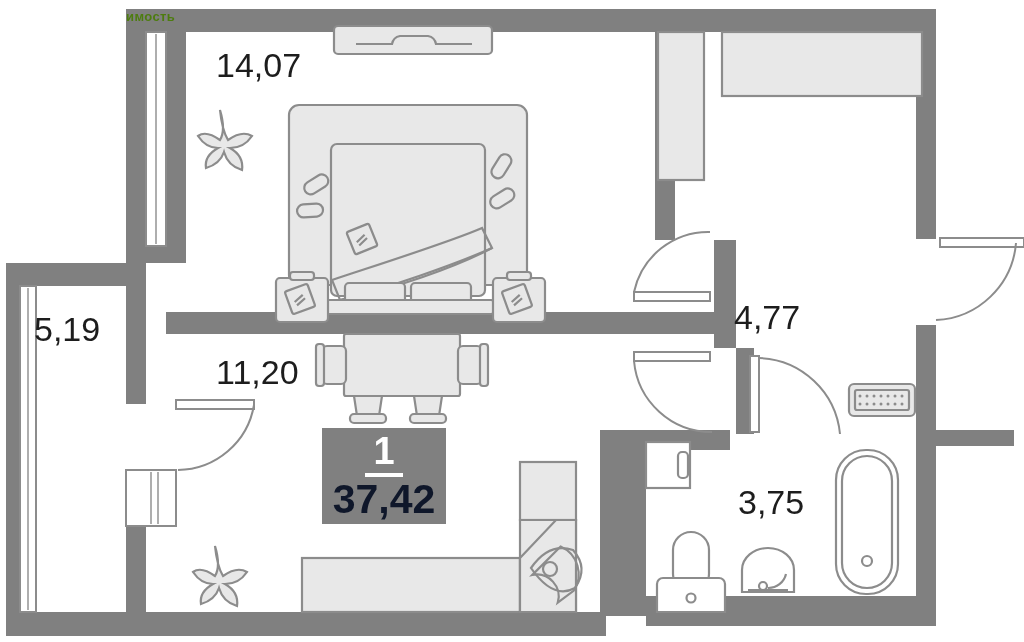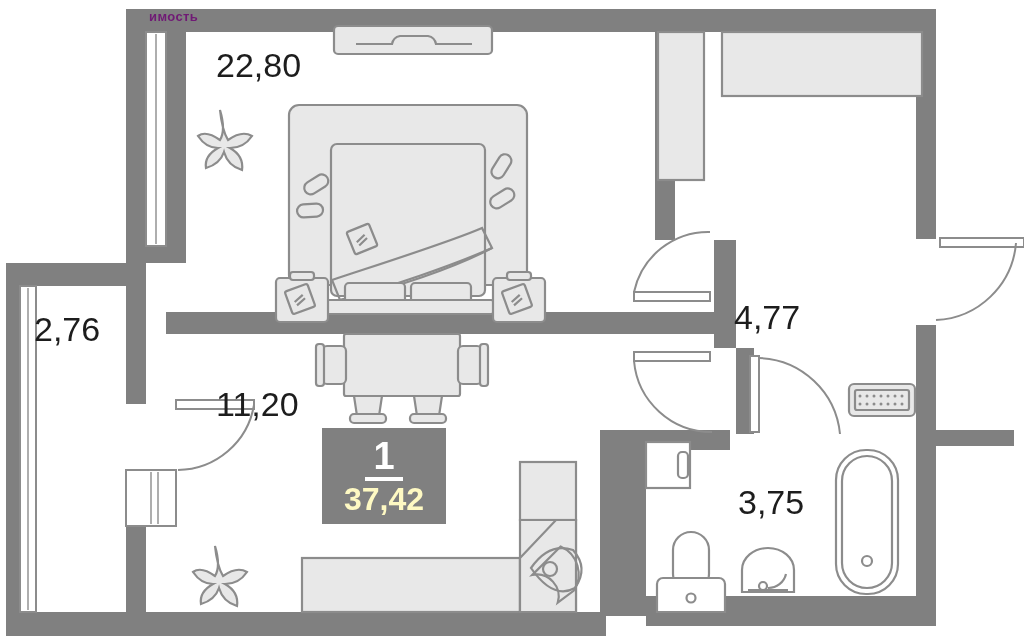--- a/index.html
+++ b/index.html
@@ -34,25 +34,24 @@
     line-height: 1;
     user-select: none;
   }
   #watermark {
     position: absolute;
     left: 126px;
     top: 9px;
     font-family: "Liberation Sans", sans-serif;
     font-size: 13px;
     font-weight: bold;
-    color: #701a75;
+    color: #4d7c0f;
     letter-spacing: 0.4px;
     white-space: nowrap;
     user-select: none;
-    padding-left: 23px;
   }
   #summary-badge {
     position: absolute;
     left: 322px;
     top: 428px;
     width: 124px;
     height: 96px;
     background: #808080;
     display: flex;
     flex-direction: column;
@@ -69,23 +68,23 @@
     margin-bottom: 1px;
   }
   #summary-rule {
     width: 38px;
     height: 4px;
     background: #ffffff;
     margin: 2px 0 3px 0;
   }
   #summary-area {
     font-family: "Liberation Sans", sans-serif;
-    font-size: 32px;
+    font-size: 41px;
     font-weight: bold;
-    color: #fef9c3;
+    color: #0f172a;
     line-height: 0.95;
     text-align: center;
   }
 </style>
 </head>
 <body>
 
 <div id="plan-root">
 
   <svg id="plan-svg" viewBox="0 0 1024 642">
@@ -327,25 +326,25 @@
       </g>
 
       <g>
         <rect class="leaf" x="176" y="400" width="78" height="9"></rect>
         <path class="arc" d="M254 405 A78 78 0 0 1 178 470"></path>
       </g>
     </g>
 
   </svg>
 
-  <div class="area-label" style="left:216px; top:48px;">22,80</div>
-
-  <div class="area-label" style="left:34px; top:312px;">2,76</div>
-
-  <div class="area-label" style="left:216px; top:355px;margin-top:32px;">11,20</div>
+  <div class="area-label" style="left:216px; top:48px;">14,07</div>
+
+  <div class="area-label" style="left:34px; top:312px;">5,19</div>
+
+  <div class="area-label" style="left:216px; top:355px;">11,20</div>
 
   <div class="area-label" style="left:734px; top:300px;">4,77</div>
 
   <div class="area-label" style="left:738px; top:485px;text-align:center;">3,75</div>
 
   <div id="summary-badge">
     <div id="summary-rooms">1</div>
     <div id="summary-rule"></div>
     <div id="summary-area">37,42</div>
   </div>

